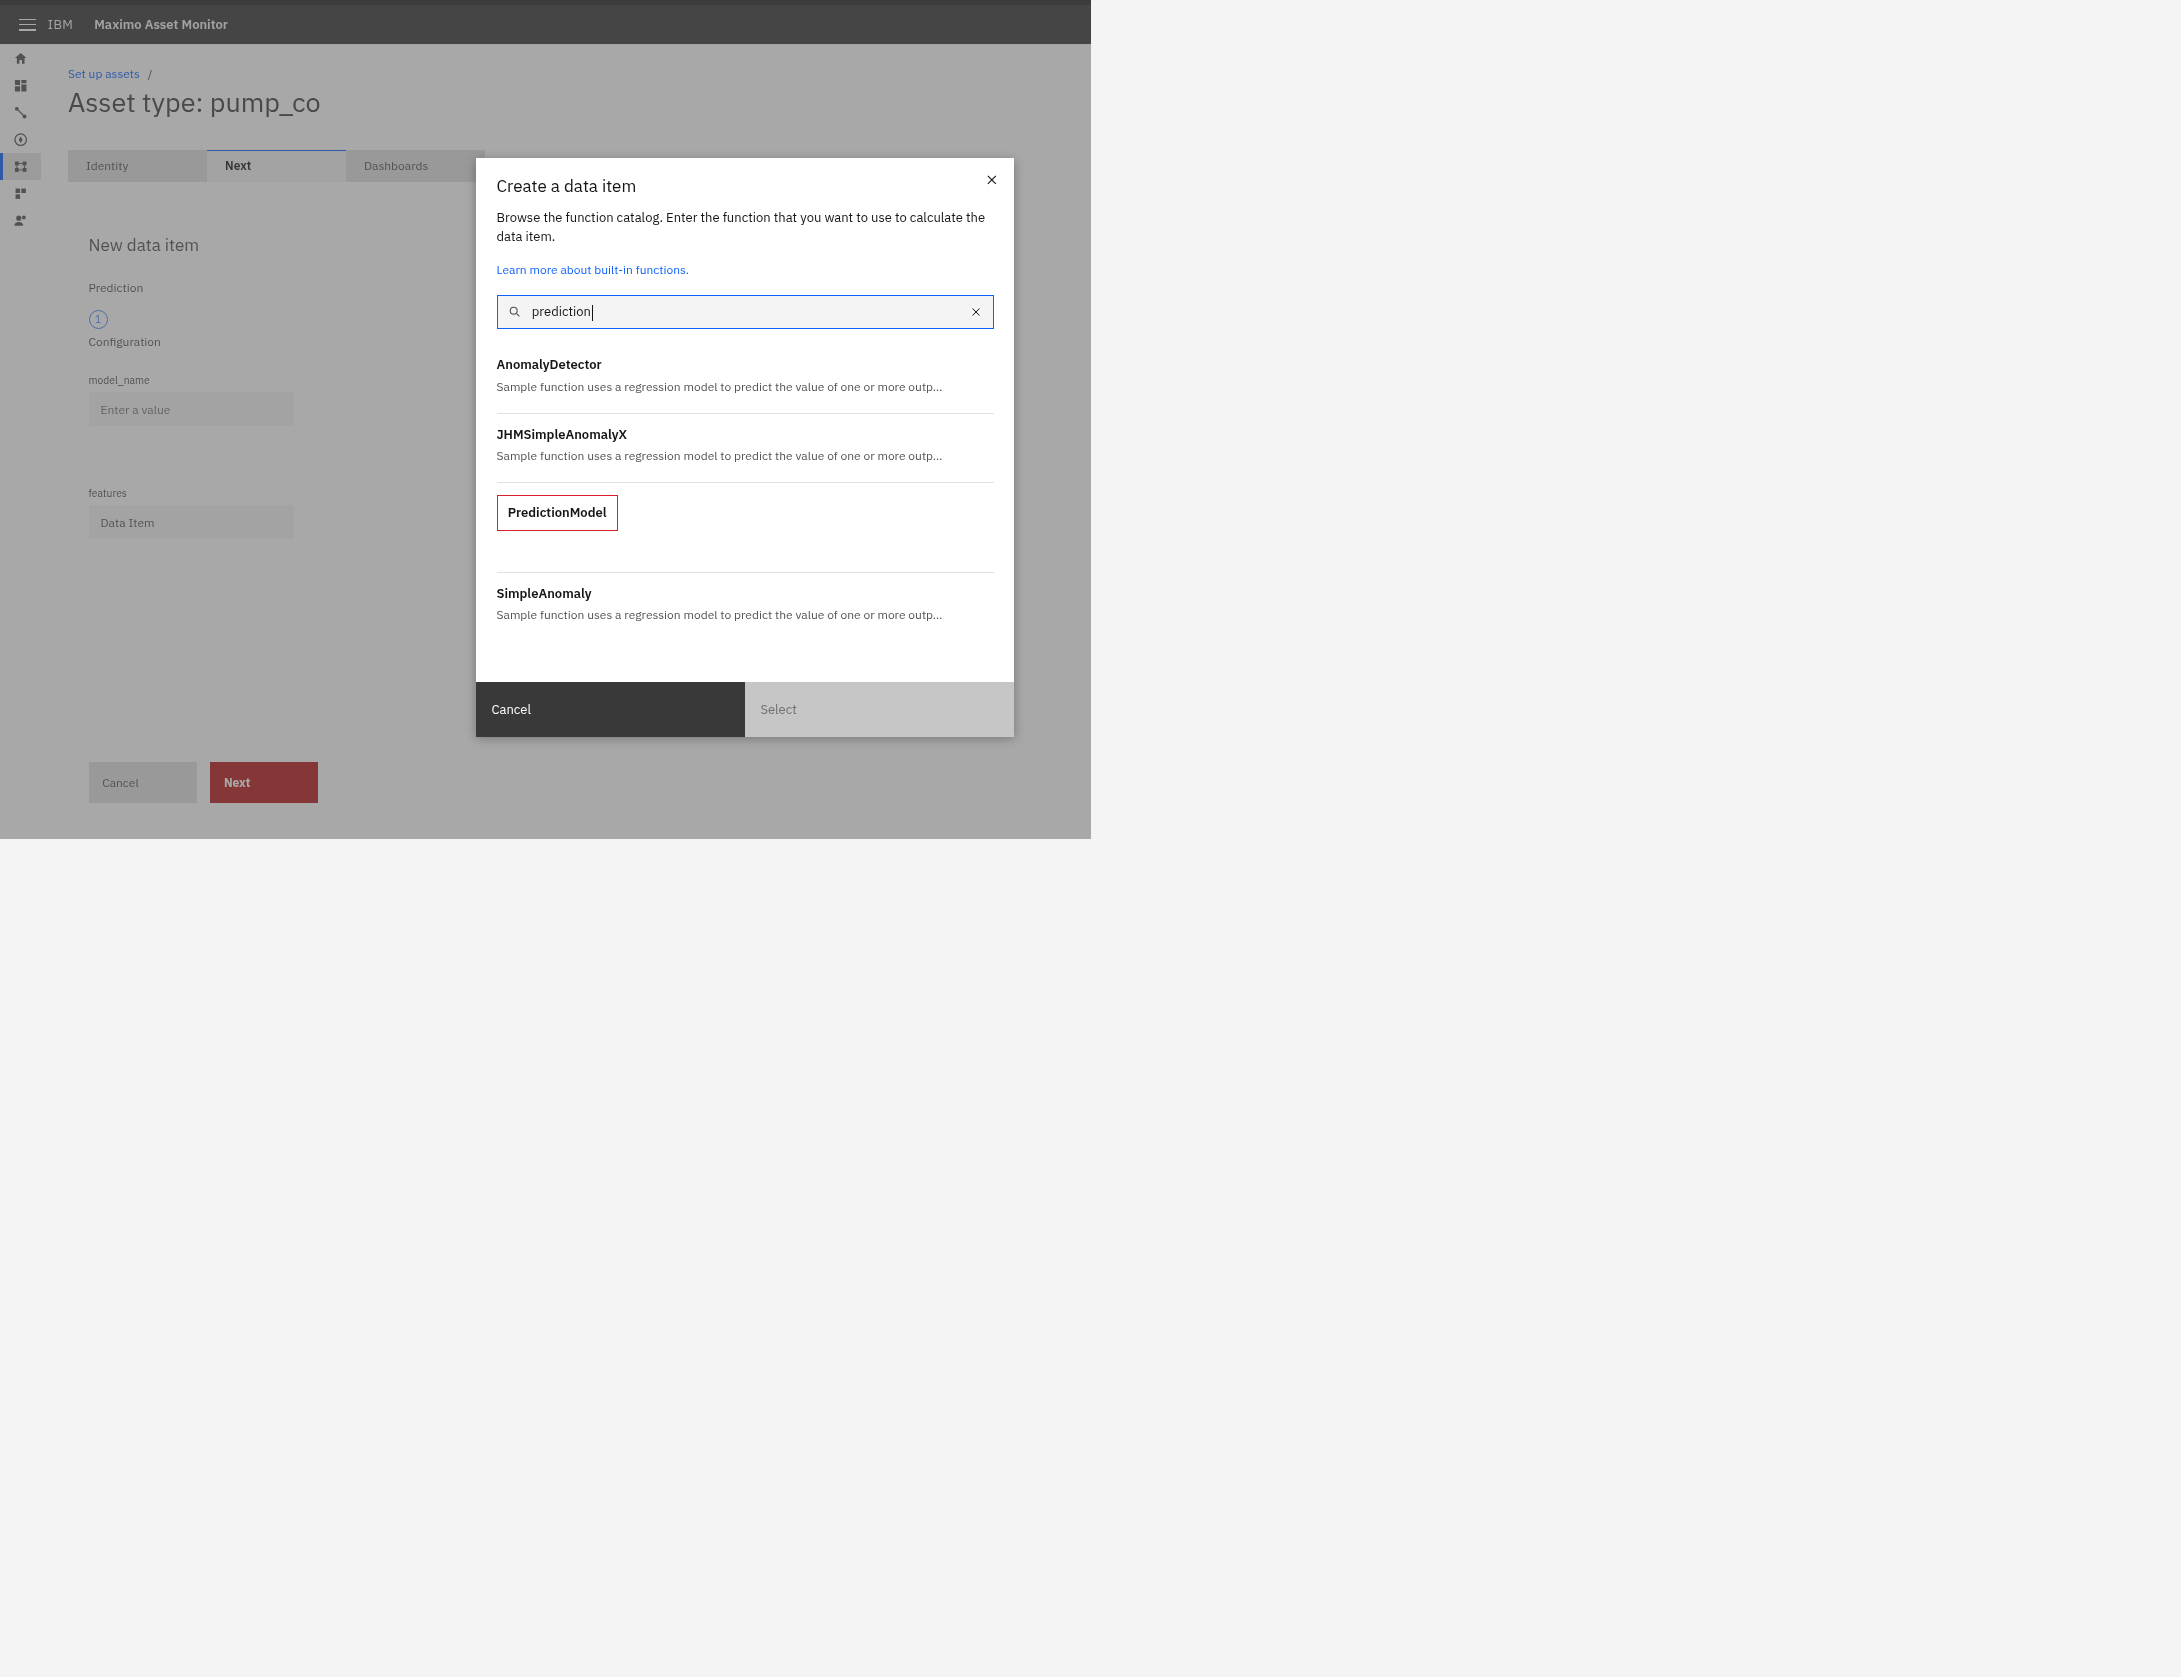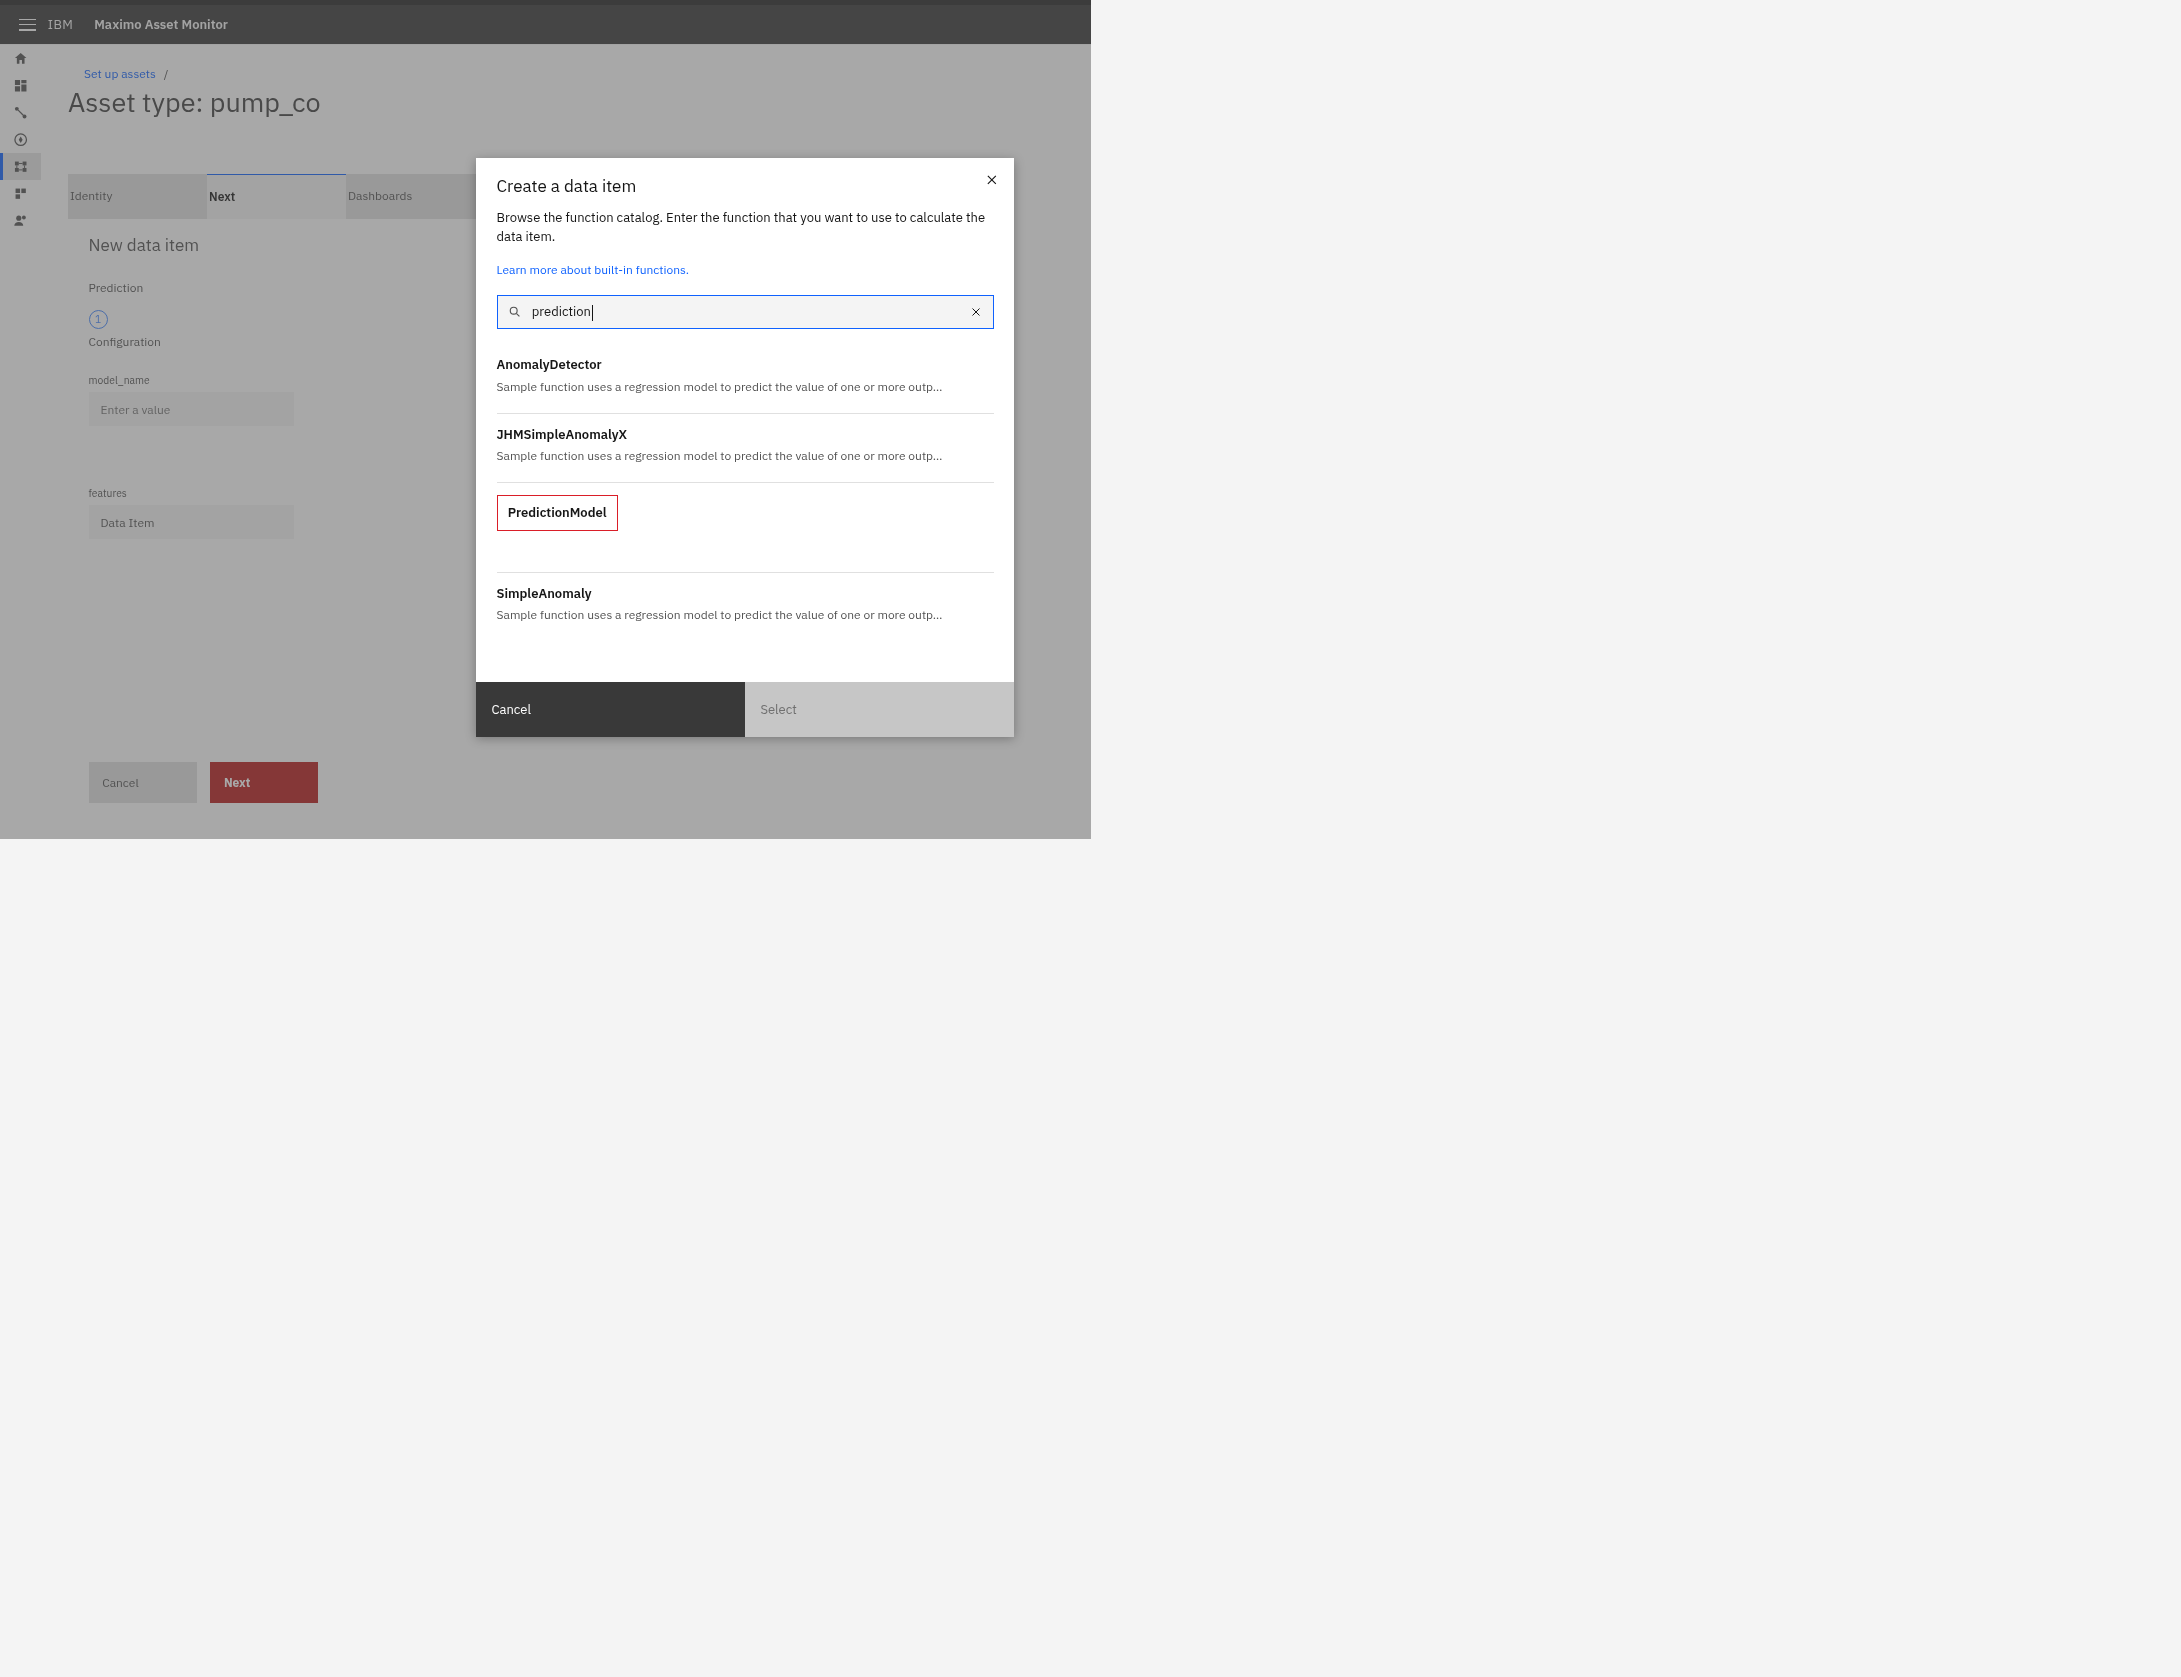--- a/index.html
+++ b/index.html
@@ -84,44 +84,42 @@
     top: 45px; left: 41px; right: 0; bottom: 0;
     background: #fff;
     overflow: hidden;
   }
   .page-header {
     padding: 20.5px 27px 0 27px;
   }
   .breadcrumb {
     font-size: 12px;
     color: #0f62fe;
-    margin-left: 16px;
   }
   .breadcrumb .slash { color: #525252; margin-left: 5.1px; }
   .page-title {
     font-size: 27px;
     font-weight: 400;
     color: #404040;
     margin-top: 3px;
   }
   .tabs {
     display: flex;
     margin: 31px 27px 0 27px;
   }
   .tab {
-    height: 45px;
+    height: 32px;
     width: 139px;
     display: flex; align-items: center;
-    padding: 0 2px;
+    padding: 0 18px;
     background: #e0e0e0;
     color: #525252;
     font-size: 12px;
     border-bottom: 1.7px solid transparent;
     cursor: pointer;
-    margin-top: 24px;
   }
   .tab.active {
     background: #f4f4f4;
     color: #161616;
     border-top: 1.7px solid #0f62fe;
     font-weight: 600;
   }
 
   .panel {
     position: absolute;

